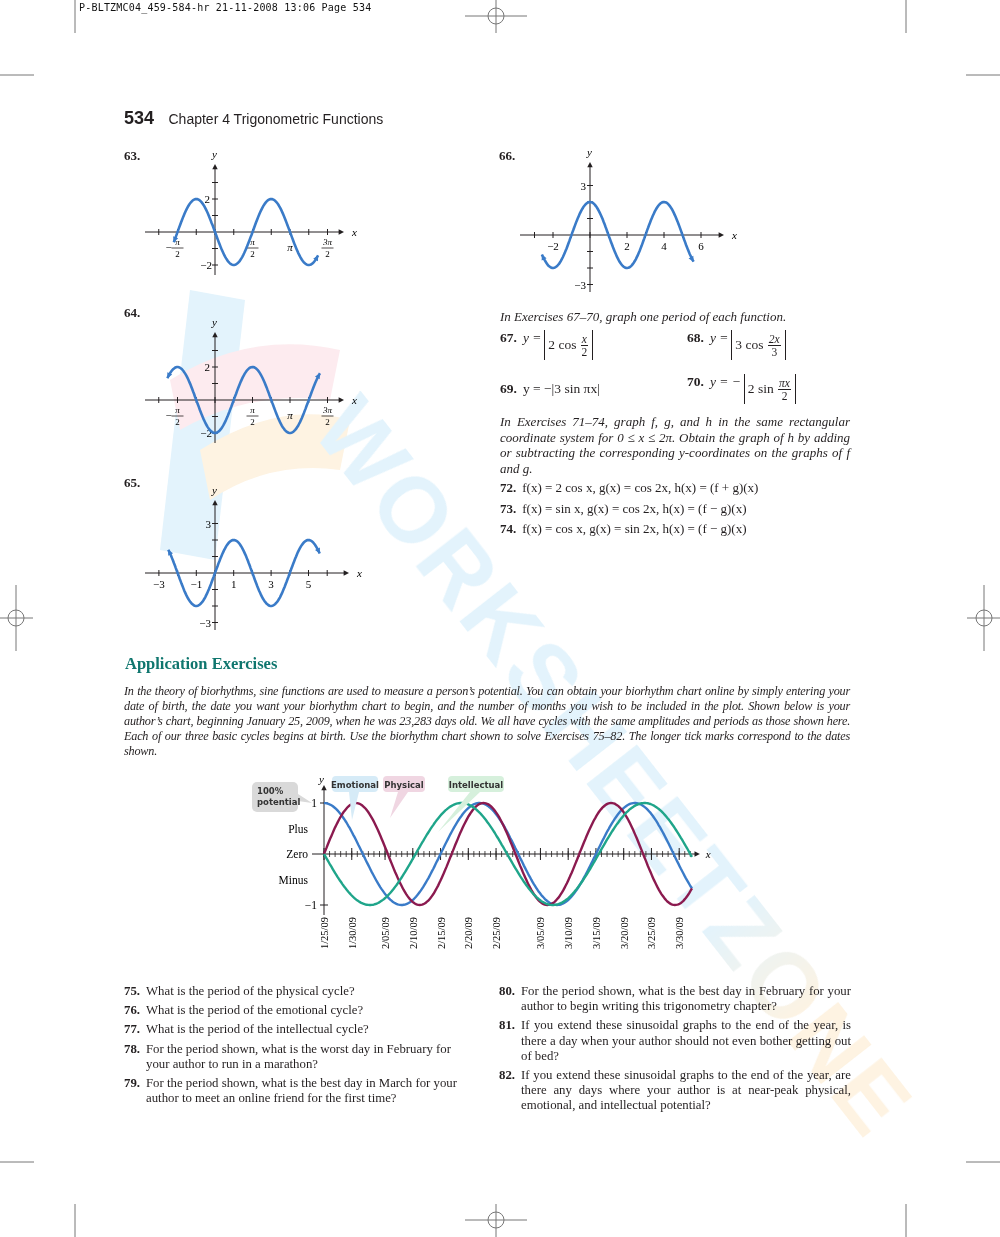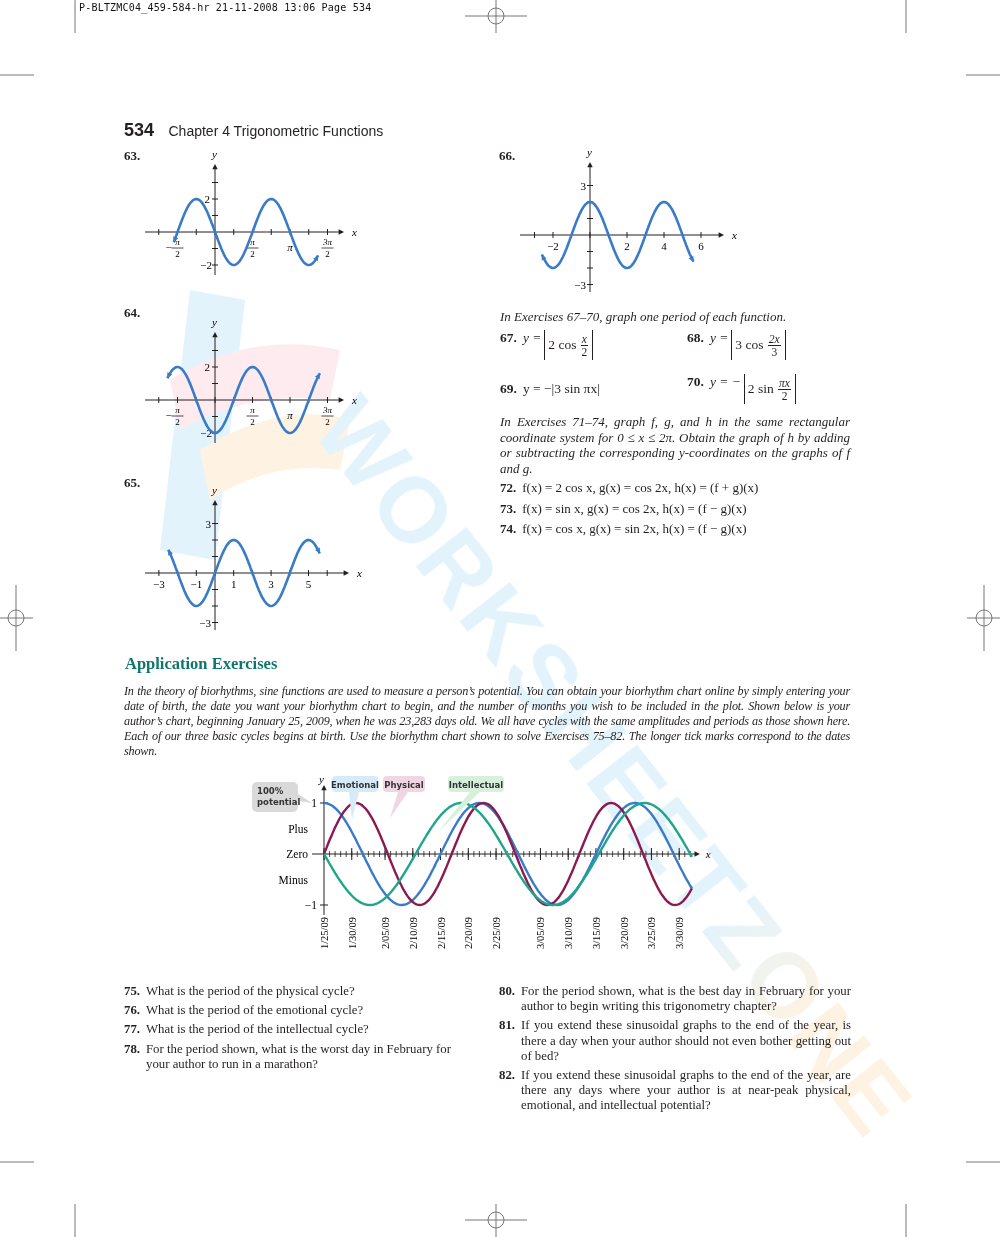--- a/index.html
+++ b/index.html
@@ -1,20 +1,20 @@
 <!DOCTYPE html>
 <html><head>
 <meta charset="utf-8">
 <style>
   html,body{margin:0;padding:0;background:#fff;}
   body{width:1000px;height:1237px;position:relative;overflow:hidden;font-family:"Liberation Serif",serif;color:#231f20;}
   .abs{position:absolute;}
   .slug{font-family:"DejaVu Sans Mono","Liberation Mono",monospace;font-size:10px;left:79px;top:2px;letter-spacing:0.2px;color:#111;}
   .reg{position:absolute;}
-  .runhead{left:124px;top:120px;font-family:"Liberation Sans",sans-serif;}
+  .runhead{left:124px;top:108px;font-family:"Liberation Sans",sans-serif;}
   .runhead .pg{font-weight:bold;font-size:18px;margin-right:10px;}
   .runhead .ch{font-size:14px;}
   .exnum{font-weight:bold;font-size:13px;}
   .graph{position:absolute;}
   .instr{font-style:italic;font-size:13px;line-height:15.5px;text-align:justify;}
   .eqrow{font-size:13.5px;}
   .eq{display:inline-flex;}
   .eq .n{font-weight:bold;margin-right:6px;}
   .frac{display:inline-flex;flex-direction:column;align-items:center;font-size:11.5px;line-height:12px;margin:0 1px;vertical-align:middle;}
   .frac .num{border-bottom:1px solid #231f20;padding:0 1px;font-style:italic;}
@@ -414,20 +414,24 @@
       <span style="flex:1">What is the period of the emotional cycle?</span>
     </div>
   <div style="display:flex;margin-bottom:4px">
       <span class="n">77.</span>
       <span style="flex:1">What is the period of the intellectual cycle?</span>
     </div>
   <div style="display:flex;margin-bottom:4px">
       <span class="n">78.</span>
       <span style="flex:1">For the period shown, what is the worst day in February for your author to run in a marathon?</span>
     </div>
+  <div style="display:flex;margin-bottom:4px">
+      <span class="n">79.</span>
+      <span style="flex:1">For the period shown, what is the best day in March for your author to meet an online friend for the first time?</span>
+    </div>
 </div>
 
 <div class="abs q" style="left:499px;top:984px;width:352px">
   <div style="display:flex;margin-bottom:4px">
       <span class="n">80.</span>
       <span style="flex:1;text-align:justify">For the period shown, what is the best day in February for your author to begin writing this trigonometry chapter?</span>
     </div>
   <div style="display:flex;margin-bottom:4px">
       <span class="n">81.</span>
       <span style="flex:1;text-align:justify">If you extend these sinusoidal graphs to the end of the year, is there a day when your author should not even bother getting out of bed?</span>

